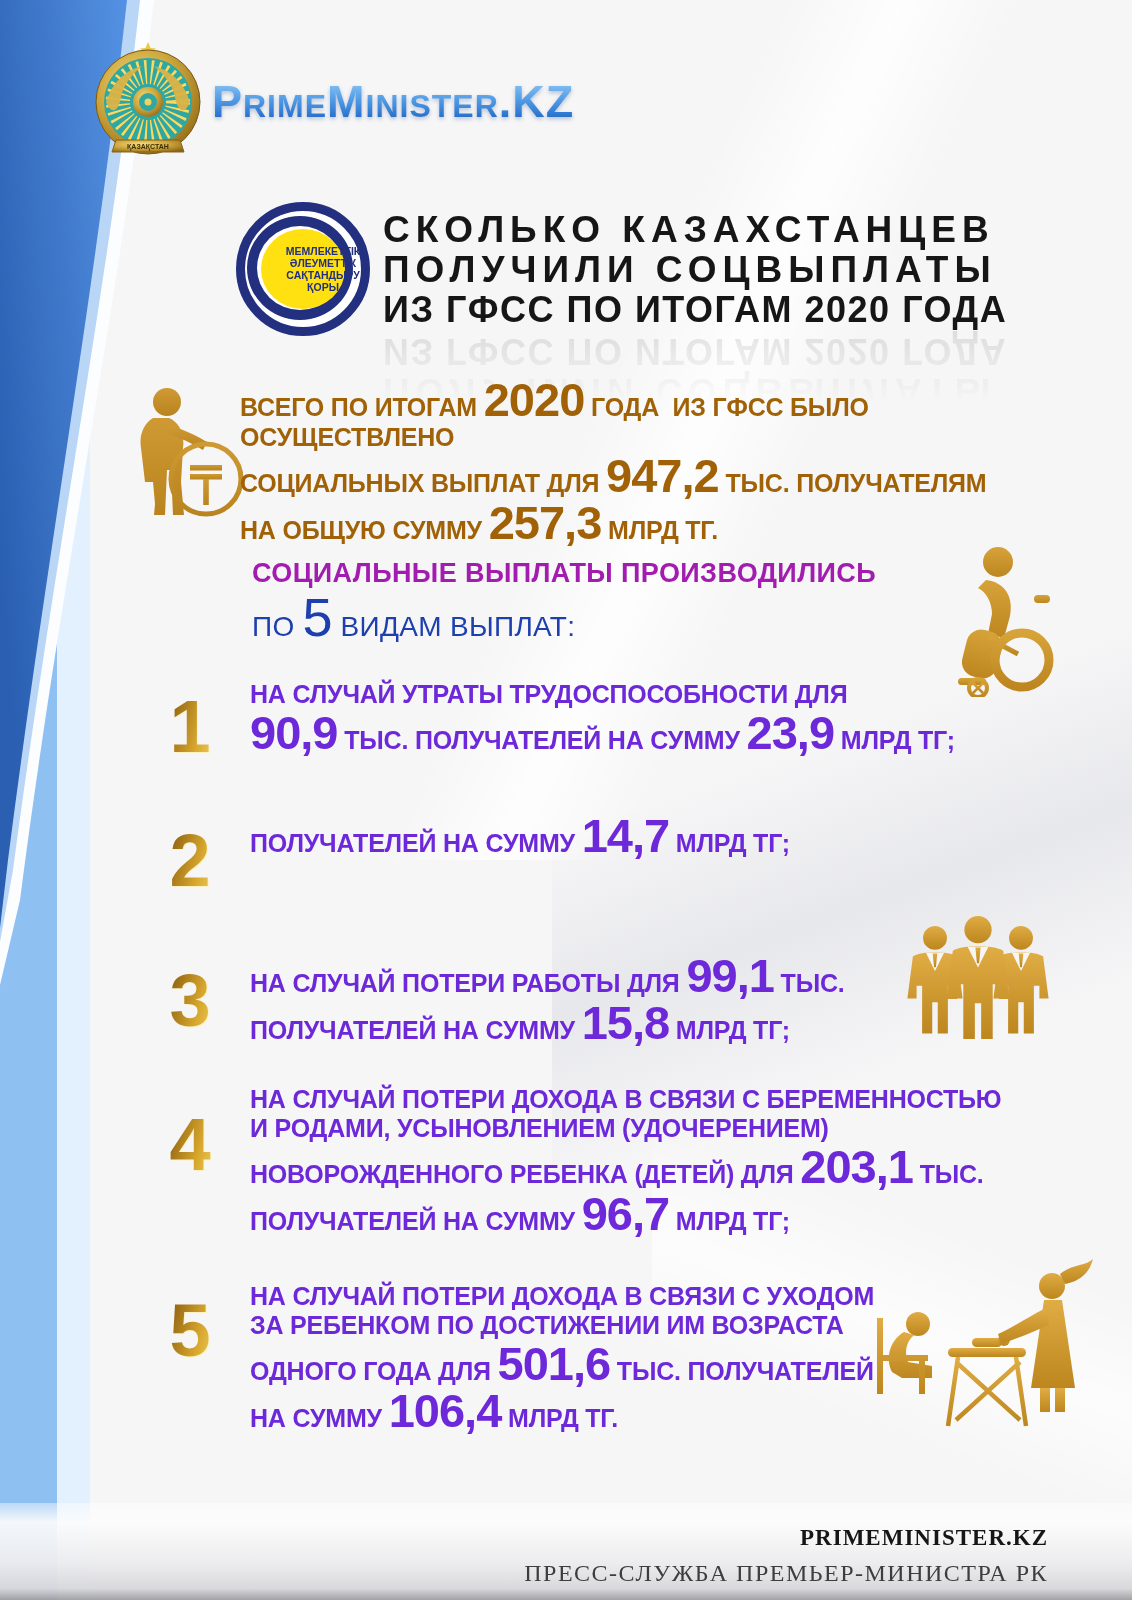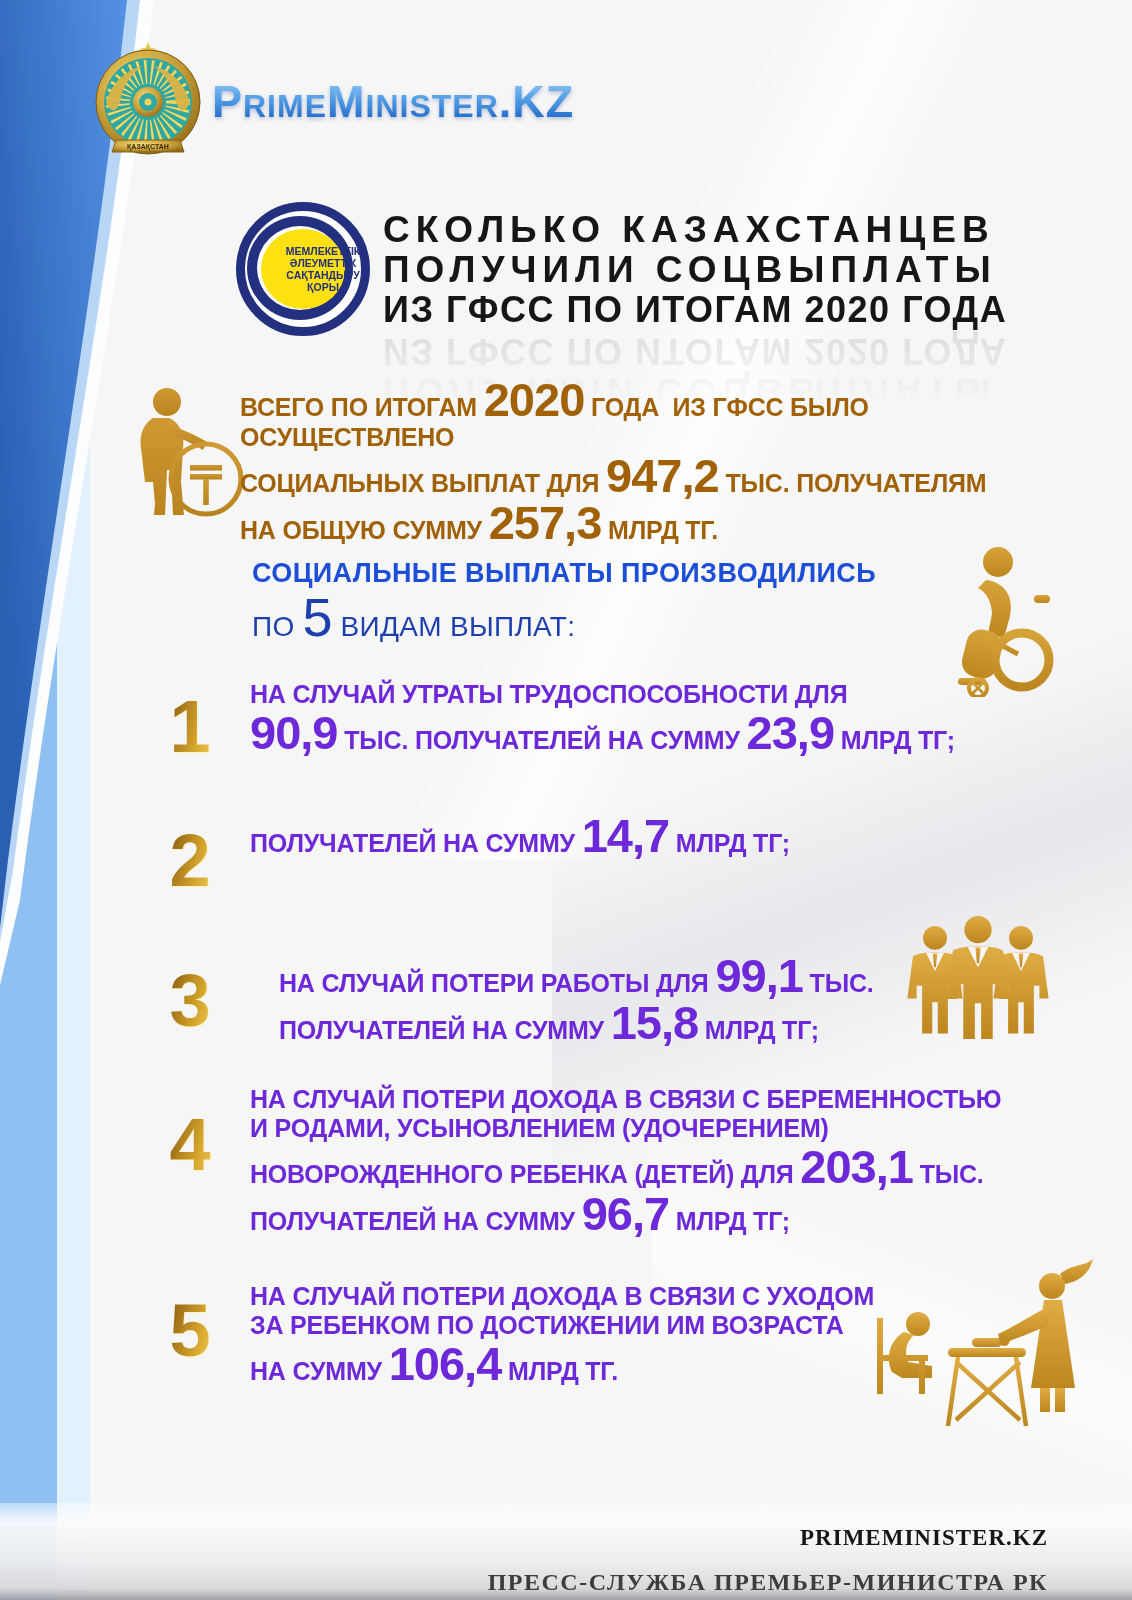--- a/index.html
+++ b/index.html
@@ -53,54 +53,54 @@
   .title-reflect .t1,.title-reflect .t2{font-size:37px;letter-spacing:6px;line-height:40px;white-space:nowrap;}
   .title-reflect .t3{font-size:36px;letter-spacing:1.5px;line-height:40px;white-space:nowrap;}
 
   
   .tenge-man{position:absolute;left:127px;top:386px;}
   .intro-text{position:absolute;left:240px;top:376px;width:790px;font-weight:700;font-size:25px;color:#a16207;letter-spacing:-0.2px;}
   .tline{white-space:pre-wrap;line-height:1.15;}
   .b{font-size:47px;font-weight:700;letter-spacing:-1px;line-height:1;}
 
   
-  .sh1{position:absolute;left:252px;top:558px;font-size:27px;font-weight:700;color:#1d4ed8;letter-spacing:.4px;}
+  .sh1{position:absolute;left:252px;top:558px;font-size:27px;font-weight:700;color:#a21caf;letter-spacing:.4px;}
   .sh2{position:absolute;left:252px;top:590px;font-size:28px;font-weight:400;color:#1e3fae;letter-spacing:.3px;}
   .sh2 .count{font-size:54px;line-height:1;margin:0 8px;letter-spacing:0;}
 
   
   .num{
     position:absolute;left:150px;width:80px;text-align:center;
     font-size:74px;font-weight:700;line-height:1;color:#c08c1f;
     background:linear-gradient(105deg,#6e480e 5%,#9a6c15 30%,#d9a92f 62%,#f6dc77 92%);
     -webkit-background-clip:text;background-clip:text;
     filter:drop-shadow(1px 1px 0 rgba(255,241,186,.85));
   }
   @supports (-webkit-background-clip:text){ .num{-webkit-text-fill-color:transparent;} }
   .itext{position:absolute;left:250px;width:745px;font-weight:700;font-size:25px;color:#6d28d9;letter-spacing:-0.2px;}
   .n1{top:690px;} .t-1{top:680px;}
   .n2{top:824px;} .t-2{top:812px;}
-  .n3{top:964px;} .t-3{top:952px;margin-left:29px;}
+  .n3{top:964px;} .t-3{top:952px;}
   .n4{top:1108px;} .t-4{top:1085px;width:770px;}
   .n5{top:1294px;} .t-5{top:1282px;width:680px;}
 
   
   .wheelchair{position:absolute;left:930px;top:542px;}
   .businessmen{position:absolute;left:903px;top:893px;}
   .motherchild{position:absolute;left:852px;top:1228px;}
 
   
   .footer-bar{
     position:absolute;left:0;bottom:0;width:1132px;height:97px;
     background:linear-gradient(180deg, rgba(255,255,255,.40) 0%, rgba(252,252,252,.92) 20%,
                rgba(236,236,238,.95) 62%, rgba(216,216,219,.96) 88%, rgba(158,158,162,.95) 100%);
     text-align:right;box-sizing:border-box;padding:22px 84px 0 0;
   }
   .f1{font-family:"Liberation Serif", serif;font-weight:700;font-size:23px;color:#161616;letter-spacing:1px;}
-  .f2{font-family:"Liberation Serif", serif;font-size:24px;color:#3d3d3d;letter-spacing:1.5px;margin-top:18px;font-weight:bold;}
+  .f2{font-family:"Liberation Serif", serif;font-size:24px;color:#3d3d3d;letter-spacing:1.5px;margin-top:9px;}
 </style>
 </head>
 <body>
 
 <div class="page">
 
   <div class="streak s1"></div>
   <div class="streak s2"></div>
   <div class="streak s3"></div>
 
@@ -232,20 +232,21 @@
       <div class="tline"><span>НА СЛУЧАЙ ПОТЕРИ ДОХОДА В СВЯЗИ С БЕРЕМЕННОСТЬЮ</span></div>
       <div class="tline"><span>И РОДАМИ, УСЫНОВЛЕНИЕМ (УДОЧЕРЕНИЕМ)</span></div>
       <div class="tline"><span>НОВОРОЖДЕННОГО РЕБЕНКА (ДЕТЕЙ) ДЛЯ </span><span class="b">203,1</span><span> ТЫС.</span></div>
       <div class="tline"><span>ПОЛУЧАТЕЛЕЙ НА СУММУ </span><span class="b">96,7</span><span> МЛРД ТГ;</span></div>
     </div>
 
   <div class="num n5">5</div>
   <div class="itext t-5">
       <div class="tline"><span>НА СЛУЧАЙ ПОТЕРИ ДОХОДА В СВЯЗИ С УХОДОМ</span></div>
       <div class="tline"><span>ЗА РЕБЕНКОМ ПО ДОСТИЖЕНИИ ИМ ВОЗРАСТА</span></div>
+      <div class="tline"><span>ОДНОГО ГОДА ДЛЯ </span><span class="b">501,6</span><span> ТЫС. ПОЛУЧАТЕЛЕЙ</span></div>
       <div class="tline"><span>НА СУММУ </span><span class="b">106,4</span><span> МЛРД ТГ.</span></div>
     </div>
 
   <svg class="businessmen" width="150" height="168" viewBox="0 0 150 168">
     <defs>
       <linearGradient id="g3" x1="0" y1="0" x2="0" y2="1">
         <stop offset="0" stop-color="#e0ac44"></stop>
           <stop offset="1" stop-color="#bd861f"></stop>
       </linearGradient>
       <g id="bizfig">

